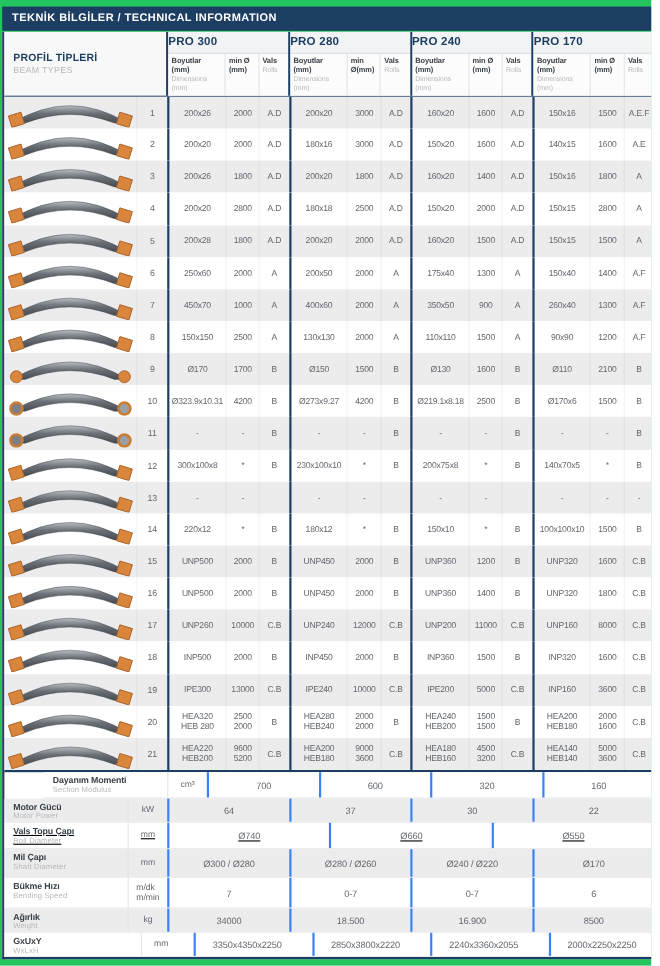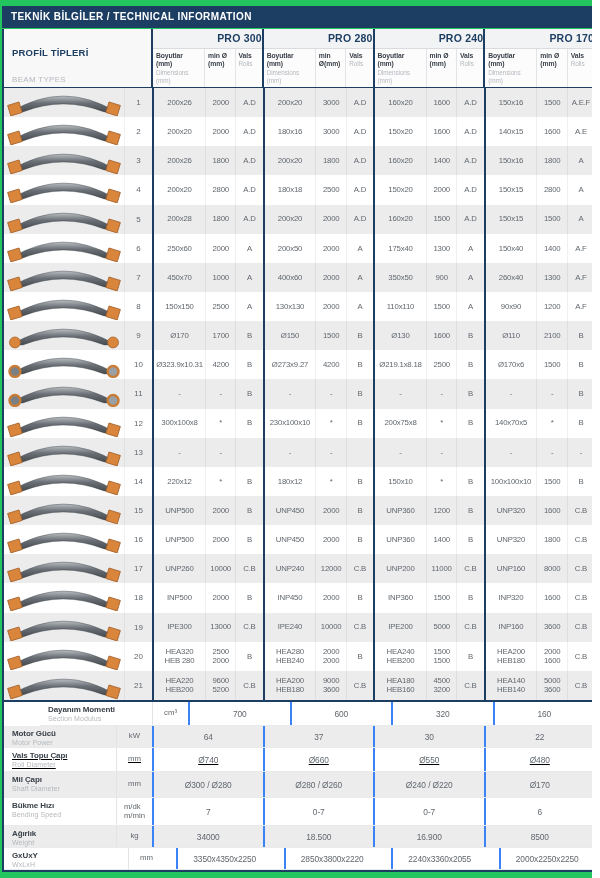--- a/index.html
+++ b/index.html
@@ -7,24 +7,24 @@
   .page{position:relative;width:592px;height:878px;background:#22c55e;overflow:hidden;}
   .titlebar{position:absolute;left:2px;top:6px;width:594px;height:22px;background:#1d3e63;color:#fff;
     font-size:10px;font-weight:bold;letter-spacing:.4px;line-height:22px;padding-left:9px;box-sizing:border-box;}
   .table{position:absolute;left:2px;top:29px;width:594px;height:843px;box-sizing:border-box;
     border-left:2px solid #1d3e63;border-right:2px solid #1d3e63;border-bottom:2px solid #1d3e63;
     display:flex;flex-direction:column;background:#fff;}
   
   .thead{display:flex;height:58px;flex:0 0 58px;border-bottom:1px solid #1d3e63;background:#f8f8f9;}
   .corner{width:147px;flex:0 0 147px;box-sizing:border-box;padding:18px 0 0 8px;}
   .corner .t1{display:block;color:#1d3e63;font-weight:bold;font-size:9.5px;letter-spacing:.2px;}
-  .corner .t2{display:block;color:#b5b9bd;font-size:8px;letter-spacing:.3px;margin-top:17px;}
+  .corner .t2{display:block;color:#b5b9bd;font-size:8px;letter-spacing:.3px;margin-top:1px;}
   .group{flex:1;border-left:2px solid #1d3e63;display:flex;flex-direction:column;box-sizing:border-box;}
   .gname{height:19px;flex:0 0 19px;border-bottom:1px solid #d9dbde;background:#f2f3f4;color:#1d3e63;
-    font-weight:bold;font-size:10.5px;letter-spacing:.2px;text-align:right;line-height:19px;}
+    font-weight:bold;font-size:10.5px;letter-spacing:.2px;text-align:left;line-height:19px;}
   .gsub{flex:1;display:flex;background:#fcfcfd;}
   .gc{box-sizing:border-box;padding:3px 2px 0 3px;display:flex;flex-direction:column;}
   .gc.dims{width:47%;}
   .gc.min{width:28%;border-left:1px solid #e2e4e6;}
   .gc.vals{width:25%;border-left:1px solid #e2e4e6;}
   .h1{color:#3a4148;font-weight:600;font-size:6.8px;line-height:1.25;white-space:pre-line;letter-spacing:-.1px;}
   .h2{color:#b5b9bd;font-size:6.4px;line-height:1.25;white-space:pre-line;letter-spacing:-.1px;}
   
   .tbody{flex:1;display:flex;flex-direction:column;}
   .brow{display:flex;height:29.33px;flex:1;align-items:stretch;}
@@ -903,21 +903,20 @@
         </div>
         <div class="srow sodd" style="flex: 0 0 24px; text-decoration: underline;">
           <div class="slabel">
             <div class="t1">Vals Topu Çapı</div>
             <div class="t2">Roll Diameter</div>
           </div>
           <div class="sunit">mm</div>
           <div class="sval">Ø740</div>
           <div class="sval">Ø660</div>
           <div class="sval">Ø550</div>
-          <div class="sval">Ø480</div>
         </div>
         <div class="srow seven" style="flex: 0 0 26px;">
           <div class="slabel">
             <div class="t1">Mil Çapı</div>
             <div class="t2">Shaft Diameter</div>
           </div>
           <div class="sunit">mm</div>
           <div class="sval">Ø300 / Ø280</div>
           <div class="sval">Ø280 / Ø260</div>
           <div class="sval">Ø240 / Ø220</div>

